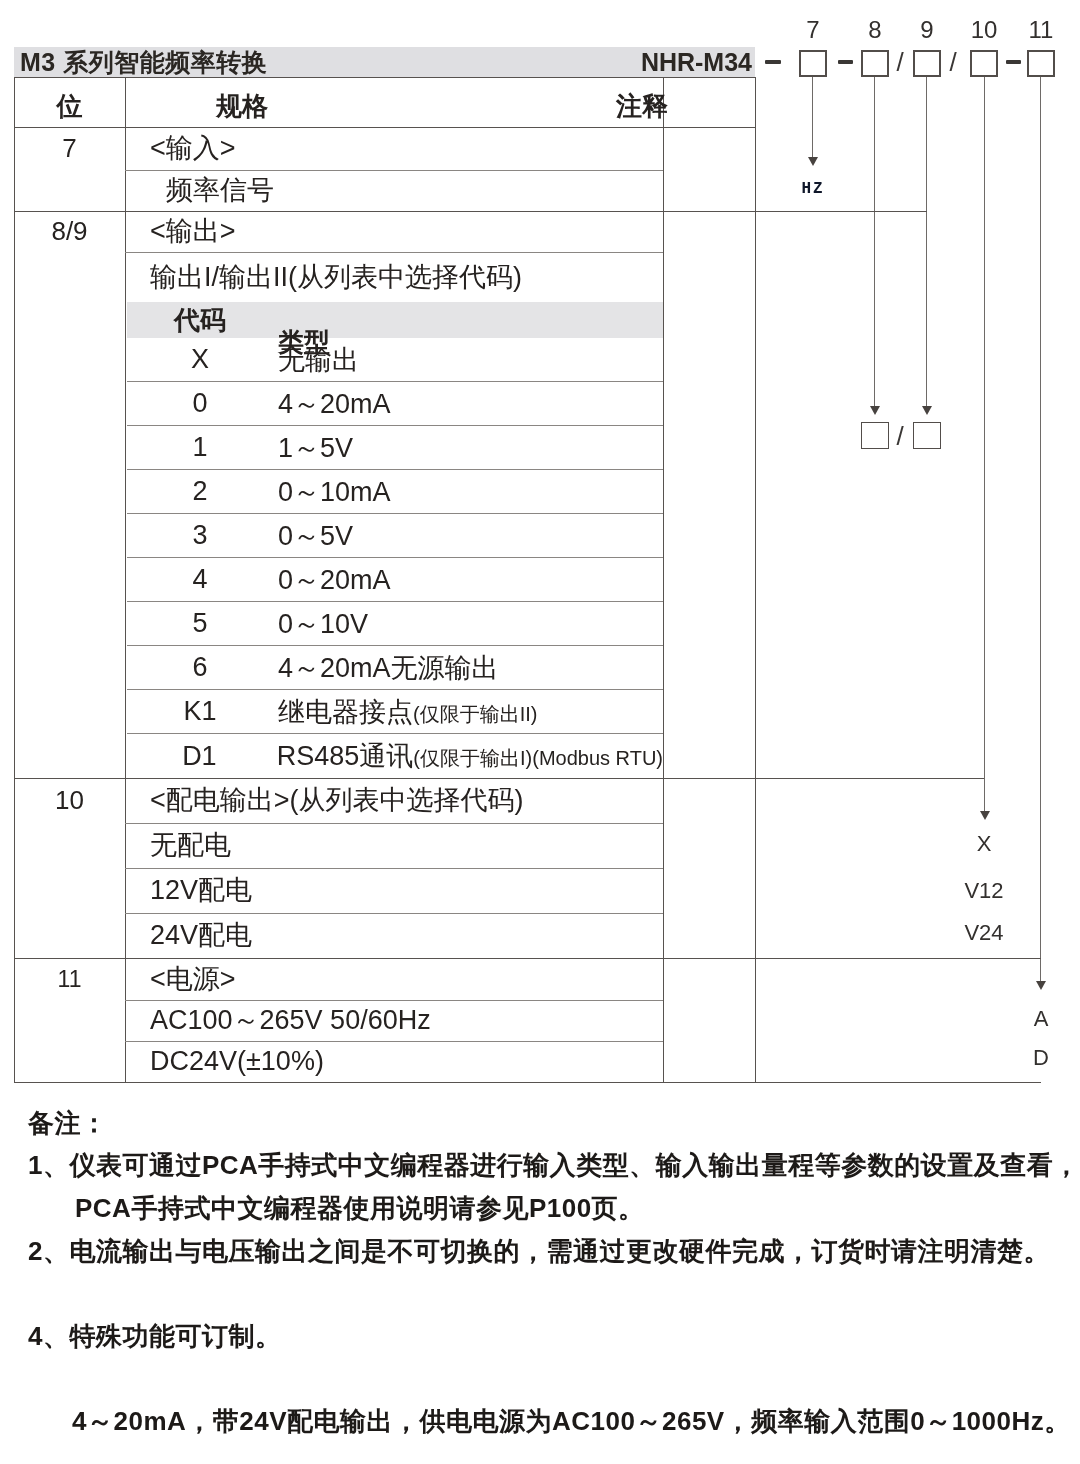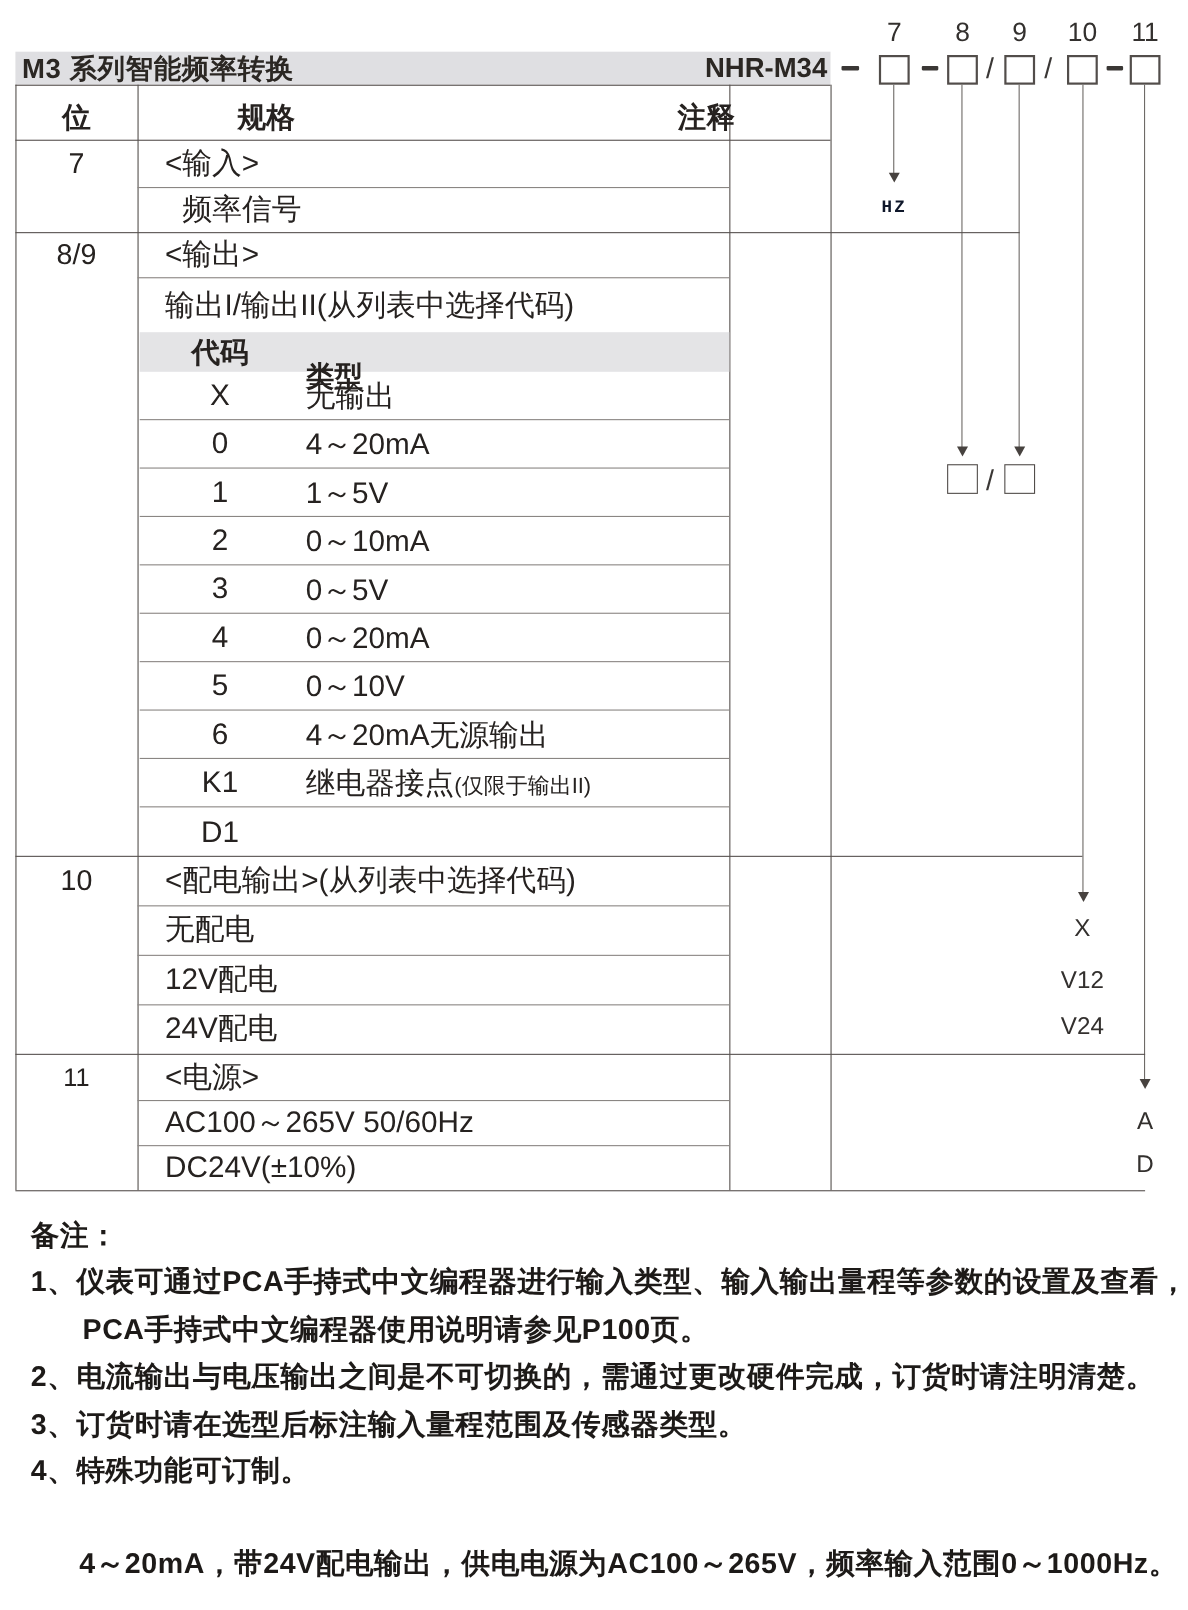--- a/index.html
+++ b/index.html
@@ -165,20 +165,21 @@
     <div class="crow">
       <span class="ccode">6</span>
       <span class="ctype">4～20mA无源输出</span>
     </div>
     <div class="crow">
       <span class="ccode">K1</span>
       <span class="ctype"><span>继电器接点</span><span class="paren">(仅限于输出II)</span></span>
     </div>
     <div class="crow">
       <span class="ccode">D1</span>
+      <span class="ctype"><span>RS485通讯</span><span class="paren">(仅限于输出I)(Modbus RTU)</span></span>
     </div>
   </div>
 
   <div class="pos-cell" style="top:778px;height:45px;line-height:45px;">10</div>
   <div class="cell" style="left:150px;top:778px;height:45px;line-height:45px;">&lt;配电输出&gt;(从列表中选择代码)</div>
   <div class="cell" style="left:150px;top:823px;height:45px;line-height:45px;">无配电</div>
   <div class="cell" style="left:150px;top:868px;height:45px;line-height:45px;">12V配电</div>
   <div class="cell" style="left:150px;top:913px;height:45px;line-height:45px;">24V配电</div>
   <div class="ann" style="left:964px;top:831px;width:40px;">X</div>
   <div class="ann" style="left:958px;top:878px;width:52px;">V12</div>
@@ -188,17 +189,16 @@
   <div class="cell" style="left:150px;top:958px;height:42px;line-height:42px;">&lt;电源&gt;</div>
   <div class="cell" style="left:150px;top:1000px;height:41px;line-height:41px;">AC100～265V 50/60Hz</div>
   <div class="cell" style="left:150px;top:1041px;height:41px;line-height:41px;">DC24V(±10%)</div>
   <div class="ann" style="left:1021px;top:1006px;width:40px;">A</div>
   <div class="ann" style="left:1021px;top:1045px;width:40px;">D</div>
 
   <div class="note" style="left:28px;top:1106px;text-align:center;">备注：</div>
   <div class="note" style="left:28px;top:1148px;">1、仪表可通过PCA手持式中文编程器进行输入类型、输入输出量程等参数的设置及查看，</div>
   <div class="note" style="left:75px;top:1191px;">PCA手持式中文编程器使用说明请参见P100页。</div>
   <div class="note" style="left:28px;top:1234px;">2、电流输出与电压输出之间是不可切换的，需通过更改硬件完成，订货时请注明清楚。</div>
-  <div class="note" style="left:28px;top:1278px;">3、订货时请在选型后标注输入量程范围及传感器类型。</div>
   <div class="note" style="left:28px;top:1319px;">4、特殊功能可订制。</div>
   <div class="note" style="left:72px;top:1404px;">4～20mA，带24V配电输出，供电电源为AC100～265V，频率输入范围0～1000Hz。</div>
 
 </div>
 
 </body></html>

